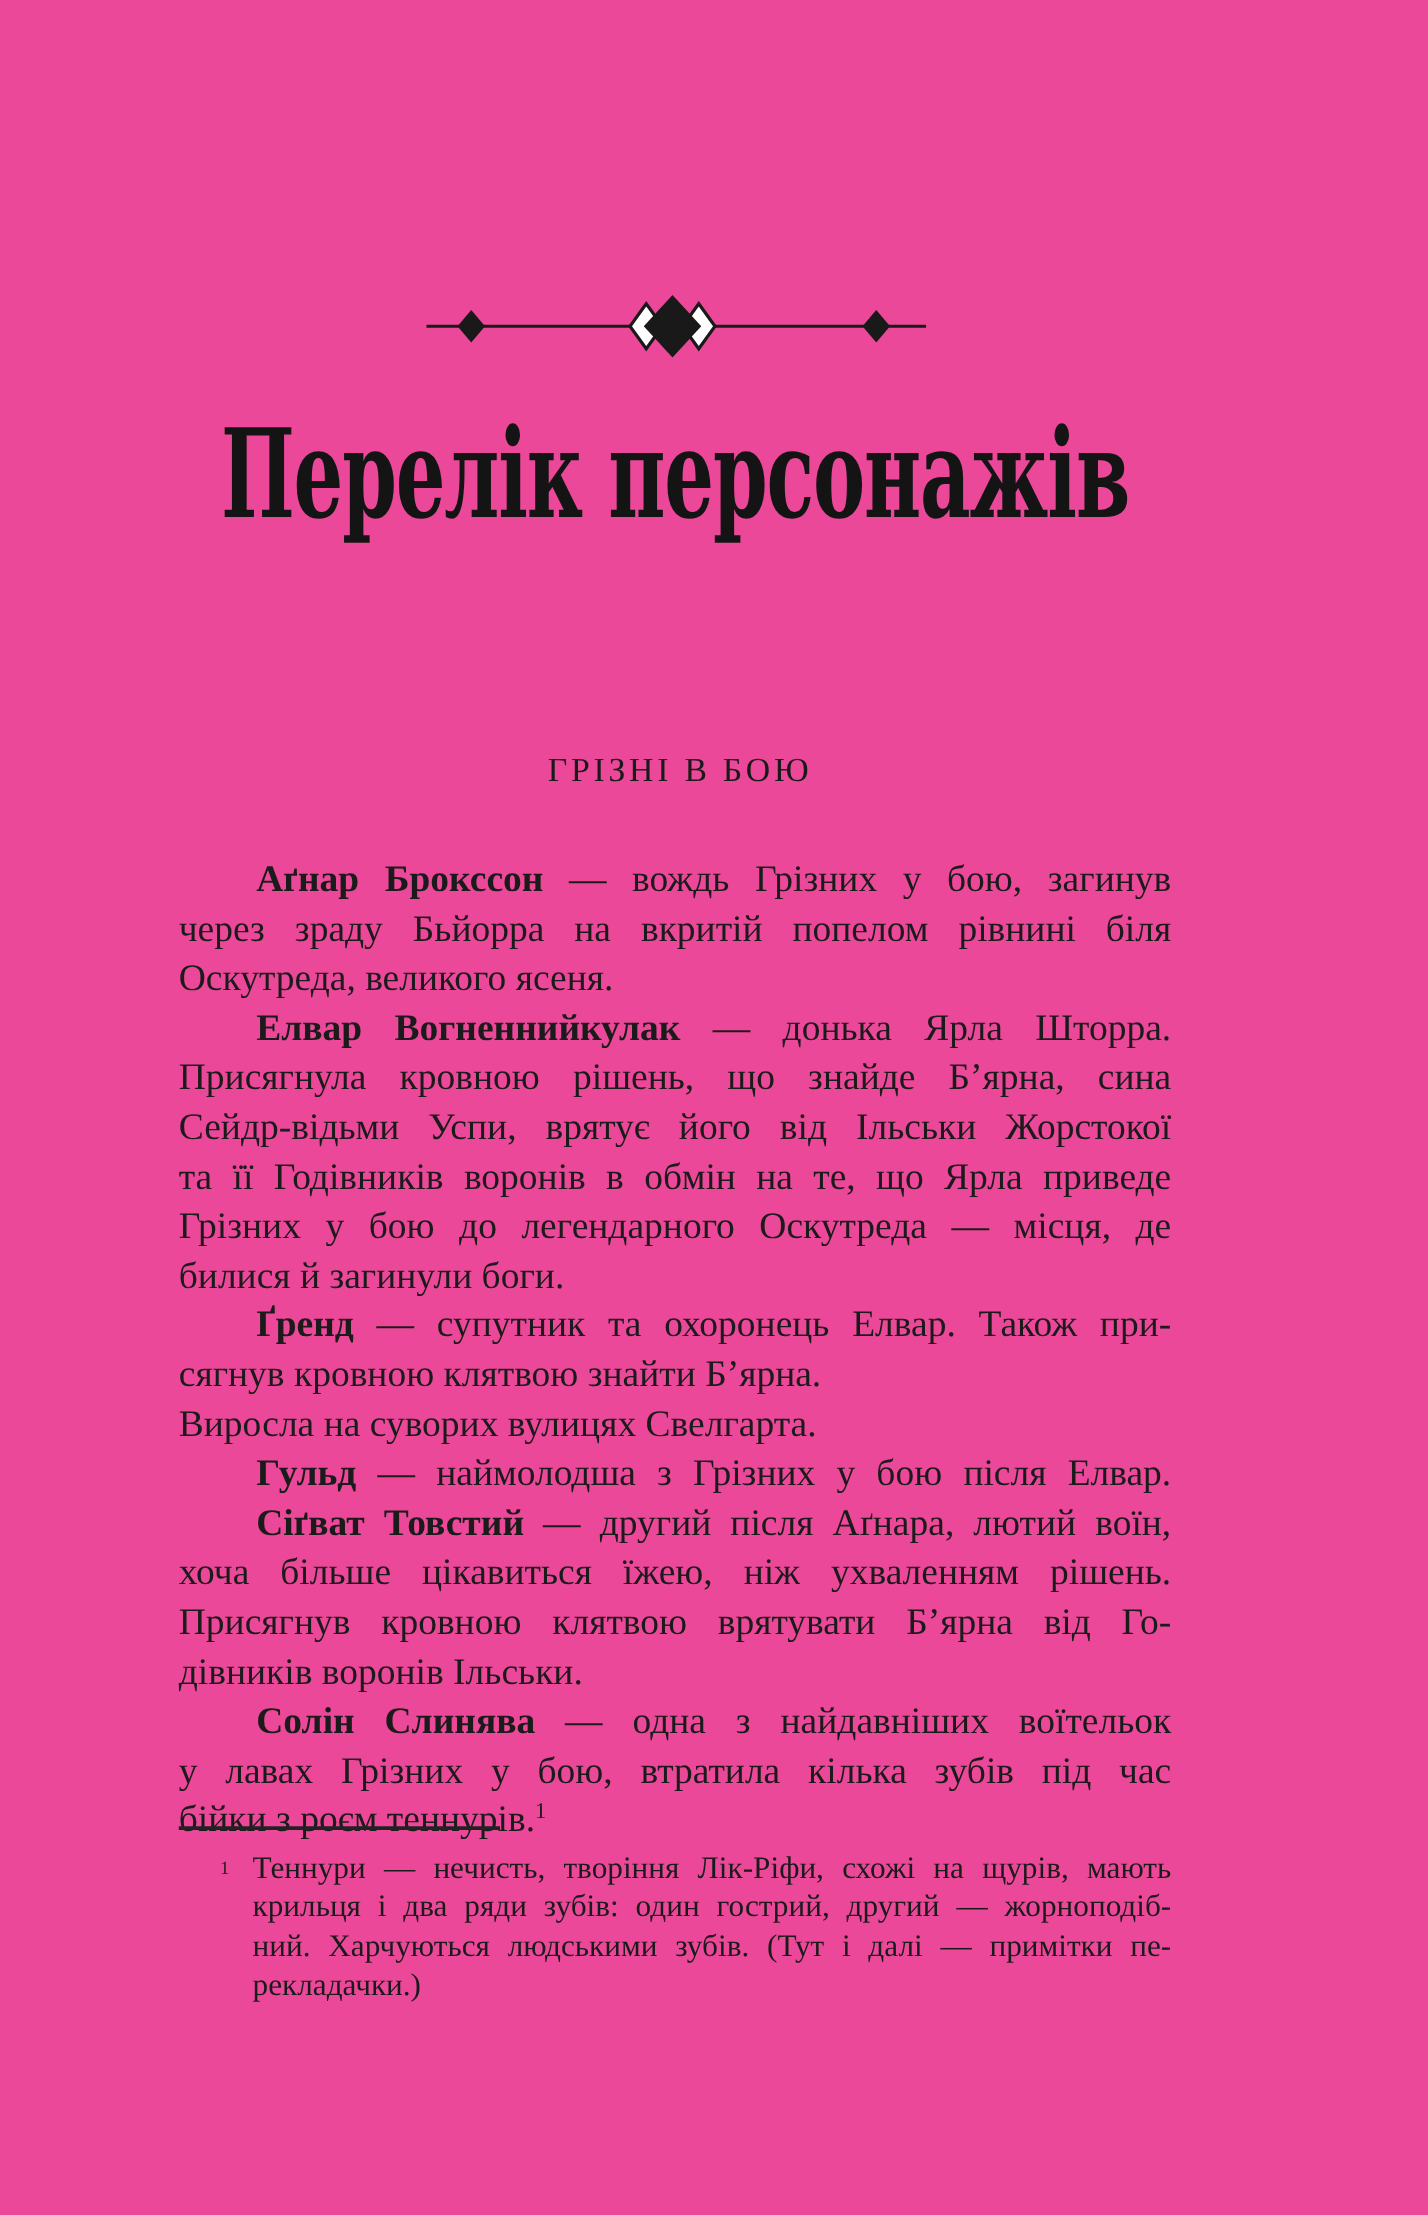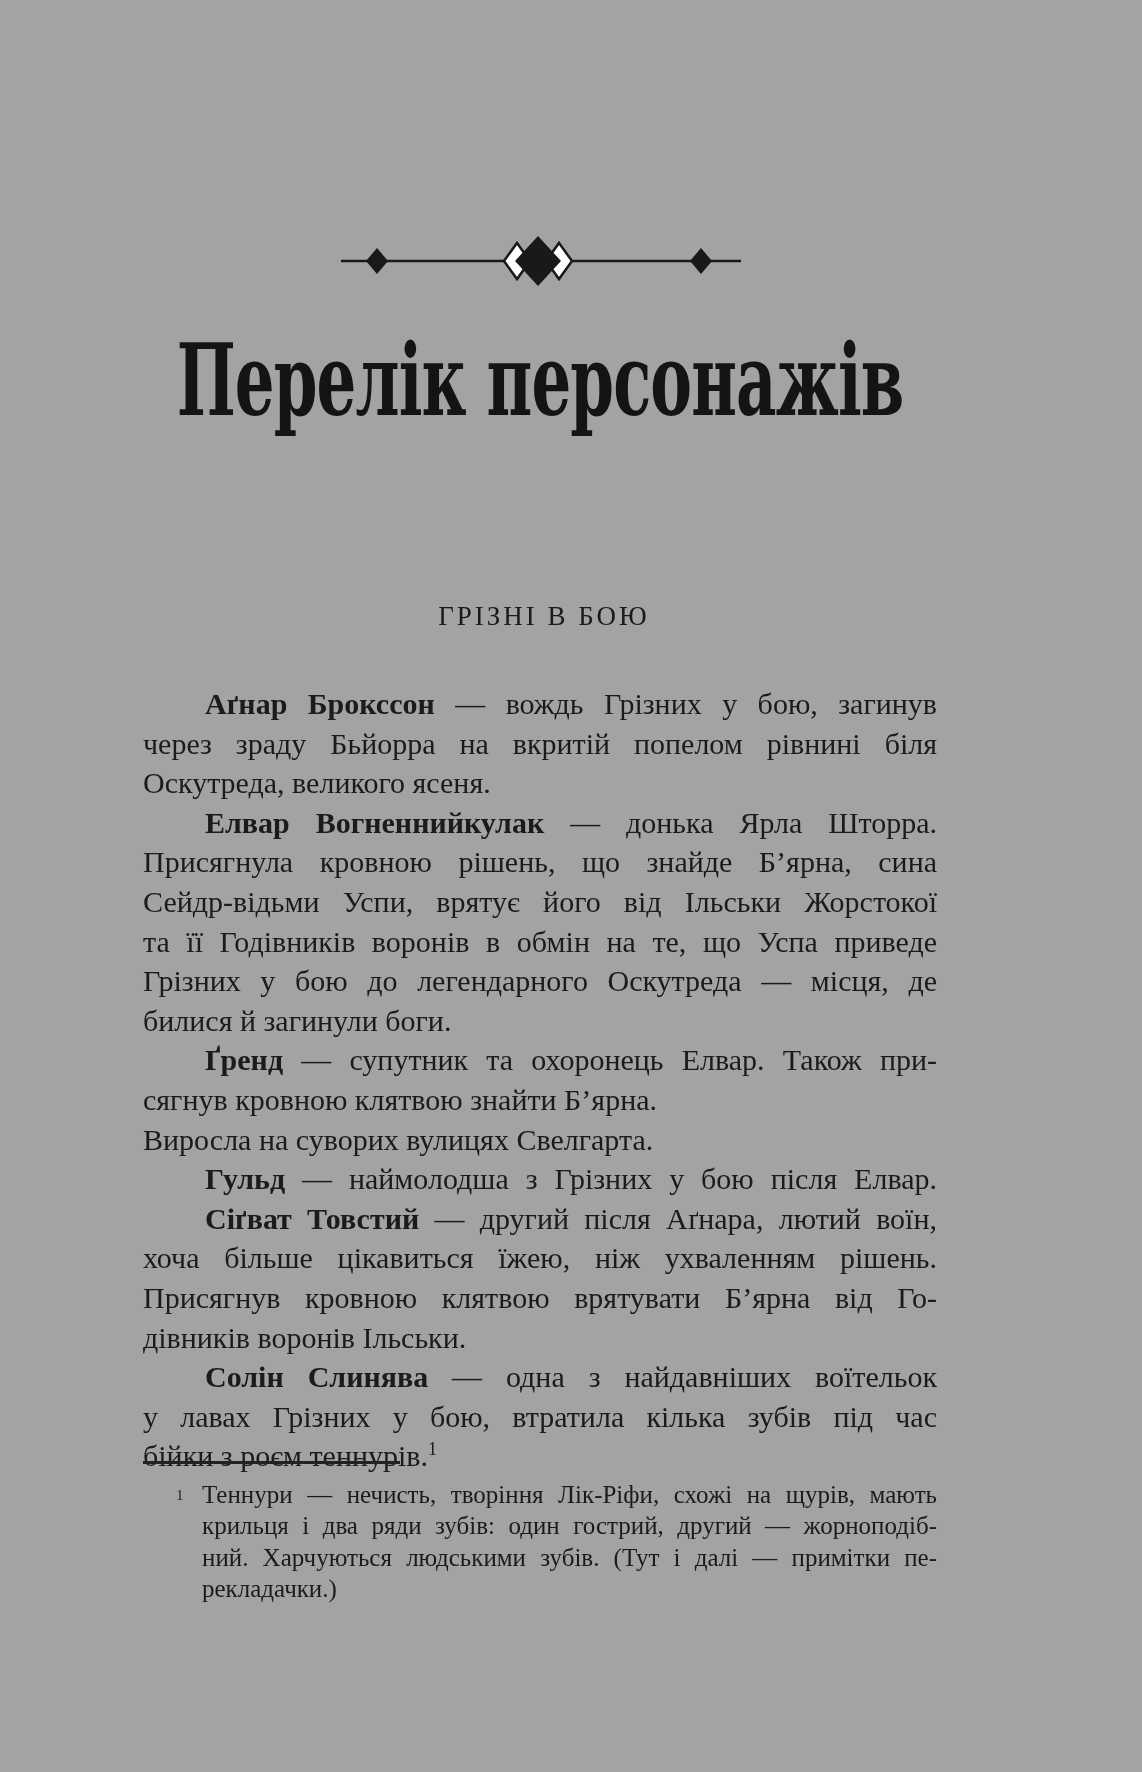--- a/index.html
+++ b/index.html
@@ -1,20 +1,20 @@
 <!DOCTYPE html>
 <html lang="uk"><head>
 <meta charset="utf-8">
 <style>
   html, body { margin: 0; padding: 0; background: #ffffff; }
   .page {
     position: relative;
     width: 1142px;
     height: 1772px;
-    background: #a3a3a3;
+    background: #ec4899;
     overflow: hidden;
     font-family: "Liberation Serif", serif;
     color: #1b1b1b;
   }
 
   
   .ornament {
     position: absolute;
     left: 341px; top: 235px;
     width: 400px; height: 54px;
@@ -110,21 +110,21 @@
   <div class="bodytext">
       <div class="paragraph">
         <div class="ln full ind"><span class="b">Аґнар Брокссон</span><span> — вождь Грізних у бою, загинув</span></div>
         <div class="ln full"><span>через зраду Бьйорра на вкритій попелом рівнині біля</span></div>
         <div class="ln"><span>Оскутреда, великого ясеня.</span></div>
       </div>
       <div class="paragraph">
         <div class="ln full ind"><span class="b">Елвар Вогненнийкулак</span><span> — донька Ярла Шторра.</span></div>
         <div class="ln full"><span>Присягнула кровною рішень, що знайде Б’ярна, сина</span></div>
         <div class="ln full"><span>Сейдр-відьми Успи, врятує його від Ільськи Жорстокої</span></div>
-        <div class="ln full"><span>та її Годівників воронів в обмін на те, що Успа приведе</span></div>
+        <div class="ln full"><span>та її Годівників воронів в обмін на те, що Ярла приведе</span></div>
         <div class="ln full"><span>Грізних у бою до легендарного Оскутреда — місця, де</span></div>
         <div class="ln"><span>билися й загинули боги.</span></div>
       </div>
       <div class="paragraph">
         <div class="ln full ind"><span class="b">Ґренд</span><span> — супутник та охоронець Елвар. Також при-</span></div>
         <div class="ln"><span>сягнув кровною клятвою знайти Б’ярна.</span></div>
       </div>
       <div class="paragraph">
         <div class="ln"><span>Виросла на суворих вулицях Свелгарта.</span></div>
         <div class="ln full ind"><span class="b">Гульд</span><span> — наймолодша з Грізних у бою після Елвар.</span></div>

